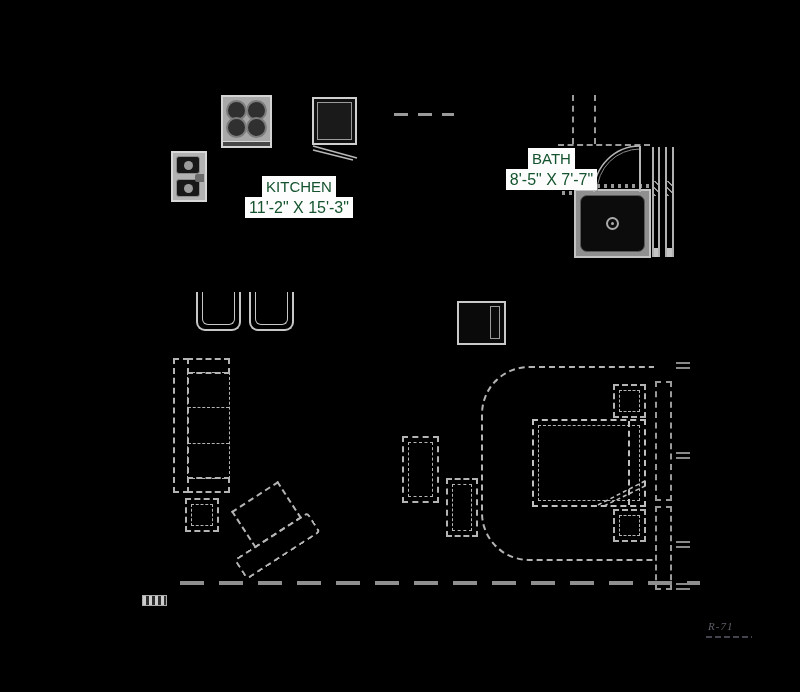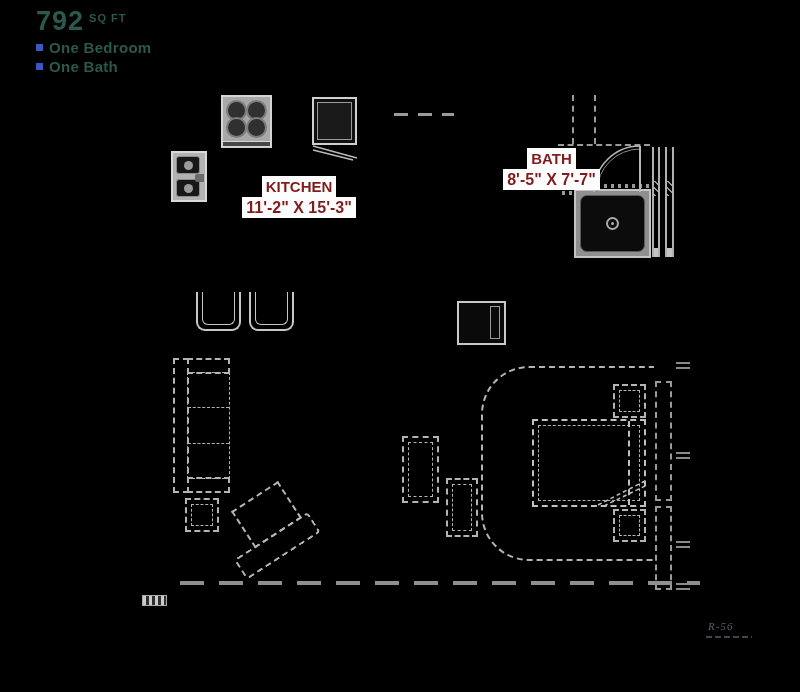--- a/index.html
+++ b/index.html
@@ -8,52 +8,39 @@
   .abs{position:absolute;box-sizing:border-box;}
   
   .hdr{position:absolute;left:36px;top:6px;color:#2b574c;}
   .hdr .big{font-size:27px;font-weight:bold;letter-spacing:1px;}
   .hdr .unit{font-size:11px;font-weight:bold;margin-left:5px;vertical-align:8px;letter-spacing:1px;}
   .feat{display:flex;align-items:center;margin-top:2px;}
   .feat .bullet{width:7px;height:7px;background:#3b57c0;margin-right:6px;flex:0 0 auto;}
   .feat .txt{font-size:15px;font-weight:bold;color:#2b574c;letter-spacing:.3px;}
   
   .room-label{position:absolute;display:flex;flex-direction:column;align-items:center;z-index:10;}
-  .room-label .line{background:#fdfdfd;color:#7f1d1d;font-weight:bold;font-size:15px;
+  .room-label .line{background:#fdfdfd;color:#14532d;font-weight:normal;font-size:15px;
                     line-height:19px;padding:1px 4px;white-space:nowrap;}
   .room-label .dims{font-size:16px;}
   
   .d2{border:2px dashed #b4b4b4;}
   .d1{border:1px dashed #b4b4b4;}
   .inner{position:absolute;left:4px;top:4px;right:4px;bottom:4px;border:1px dashed #b4b4b4;}
   .stool{border-left:2px solid #c6c6c6;border-right:2px solid #c6c6c6;border-bottom:2px solid #c6c6c6;border-radius:0 0 9px 9px;}
   .stool-in{position:absolute;left:4px;right:4px;top:0;bottom:4px;border-left:1px solid #c6c6c6;
             border-right:1px solid #c6c6c6;border-bottom:1px solid #c6c6c6;border-radius:0 0 6px 6px;}
   .burner{position:absolute;width:17px;height:17px;border-radius:50%;background:#303030;border:2px solid #7d7d7d;}
   .tick{border-top:2px solid #8a8a8a;border-bottom:2px solid #8a8a8a;}
   svg.overlay{position:absolute;left:0;top:0;z-index:3;pointer-events:none;}
 </style>
 </head>
 <body>
 
 <div id="plan">
 
-  <div class="hdr">
-    <div>
-      <span class="big">792</span><span class="unit">SQ FT</span>
-    </div>
-    <div class="feat">
-      <span class="bullet"></span>
-      <span class="txt">One Bedroom</span>
-    </div>
-    <div class="feat">
-      <span class="bullet"></span>
-      <span class="txt">One Bath</span>
-    </div>
-  </div>
 
   <div class="abs" style="left:221px;top:95px;width:51px;height:53px;background:#a8a8a8;border:2px solid #d4d4d4;">
     <div class="burner" style="left:3px;top:3px;"></div>
     <div class="burner" style="right:3px;top:3px;"></div>
     <div class="burner" style="left:3px;bottom:8px;"></div>
     <div class="burner" style="right:3px;bottom:8px;"></div>
     <div class="abs" style="left:0;bottom:0;width:100%;height:5px;background:#474747;border-top:1px solid #d4d4d4;"></div>
   </div>
 
   <div class="abs" style="left:171px;top:151px;width:36px;height:51px;background:#b2b2b2;border:2px solid #d8d8d8;">
@@ -150,21 +137,21 @@
 
   <div class="abs tick" style="left:676px;top:362px;width:14px;height:7px;"></div>
   <div class="abs tick" style="left:676px;top:452px;width:14px;height:7px;"></div>
   <div class="abs tick" style="left:676px;top:541px;width:14px;height:7px;"></div>
   <div class="abs tick" style="left:676px;top:583px;width:14px;height:7px;"></div>
 
   <div class="abs" style="left:180px;top:581px;width:520px;height:4px;background:repeating-linear-gradient(90deg,#8f8f8f 0 24px,transparent 24px 39px);"></div>
   <div class="abs" style="left:142px;top:595px;width:25px;height:11px;border:1px solid #ababab;background:repeating-linear-gradient(90deg,#cccccc 0 3px,#2e2e2e 3px 6px);"></div>
 
   <div class="abs" style="left:708px;top:620px;color:#5f5f6a;font:italic 11px 'Liberation Serif',serif;letter-spacing:1px;">
-    <span>R-56</span>
+    <span>R-71</span>
   </div>
   <div class="abs" style="left:706px;top:636px;width:46px;height:2px;background:repeating-linear-gradient(90deg,#44444e 0 6px,transparent 6px 9px);"></div>
 
   <svg class="overlay" width="800" height="692" viewBox="0 0 800 692">
     <path d="M594 192 A46 46 0 0 1 640 146" fill="none" stroke="#b8b8b8" stroke-width="1.5"></path>
     <path d="M597 192 A43 43 0 0 1 640 149" fill="none" stroke="#8a8a8a" stroke-width="1"></path>
     <line x1="640" y1="146" x2="640" y2="192" stroke="#b8b8b8" stroke-width="2"></line>
     <path d="M313 146 L357 158 M313 150 L353 160" fill="none" stroke="#b8b8b8" stroke-width="1.5"></path>
     <path d="M598 505 L645 481 M604 506 L645 486" fill="none" stroke="#c0c0c0" stroke-width="1.5" stroke-dasharray="4 3"></path>
   </svg>

